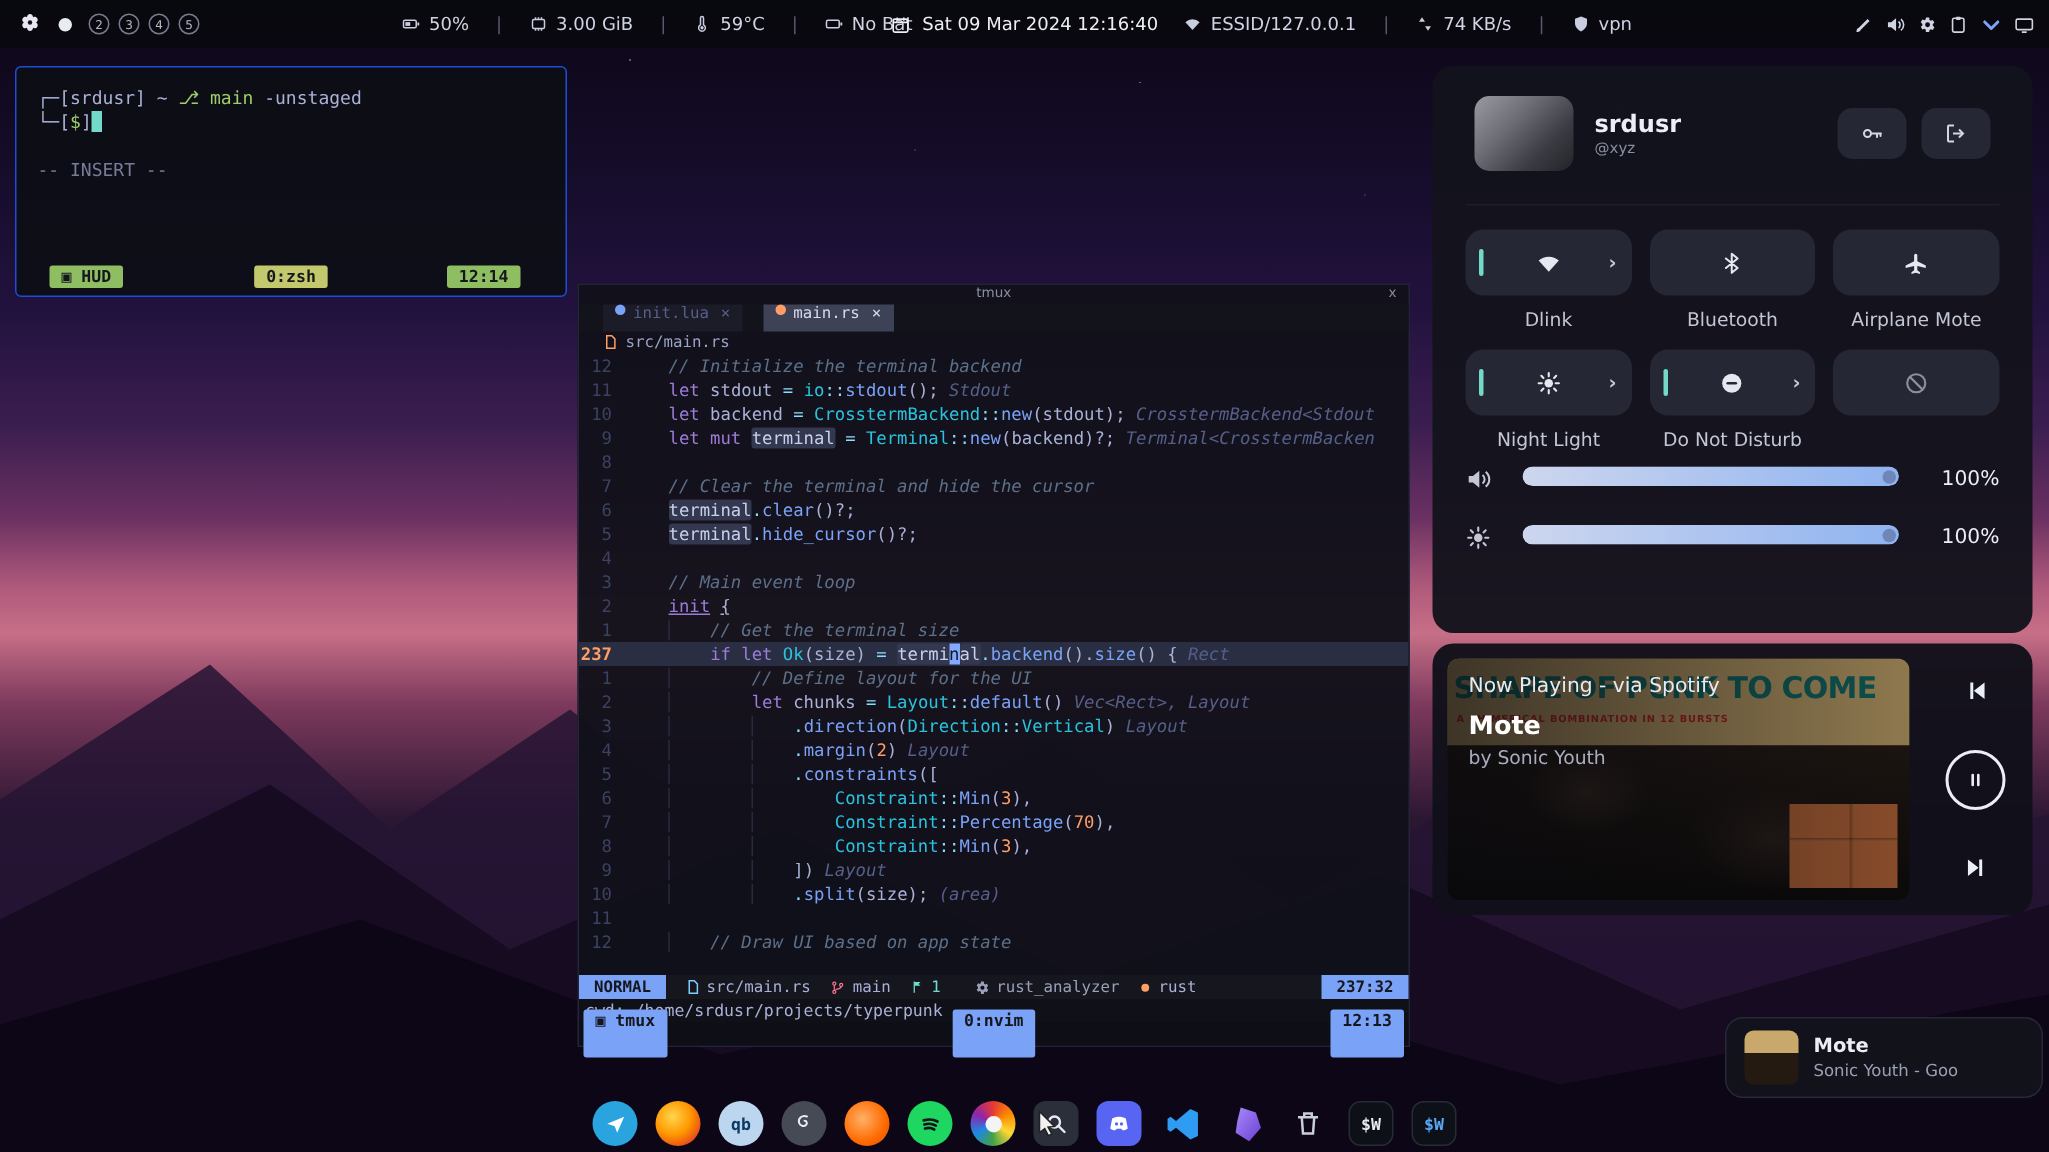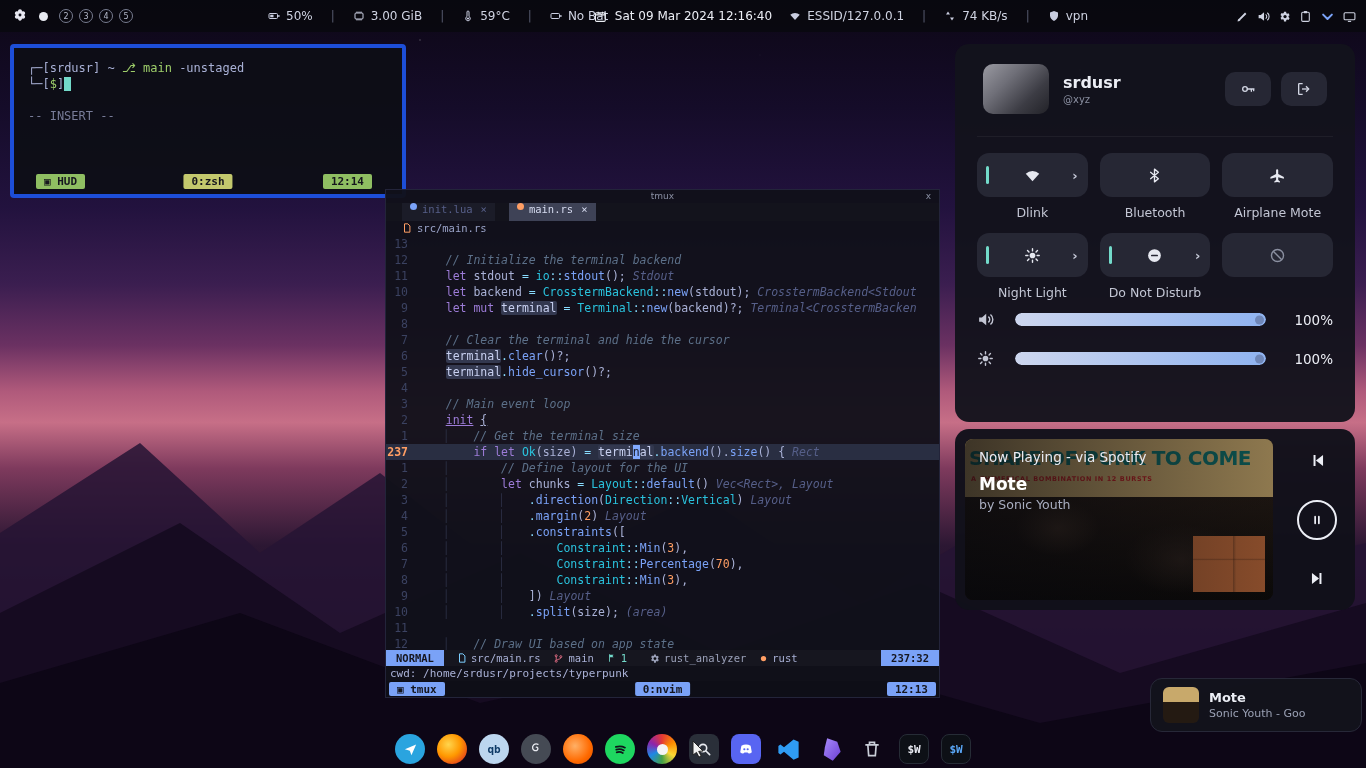--- a/index.html
+++ b/index.html
@@ -33,22 +33,22 @@
   #tb-net{right:278px;gap:0}
   #tb-tray{right:10px;gap:16px}
   .tb-item{display:flex;align-items:center;gap:6px;color:#cfd3e2}
   .tb-sep{color:#565a6e;margin:0 10px}
   .ws-dot{width:9px;height:9px;border-radius:50%;background:#e9ebf2;margin:0 3px}
   .ws-num{width:14px;height:14px;border-radius:50%;border:1px solid #777c90;color:#b6bbcc;font-size:8px;display:flex;align-items:center;justify-content:center}
   #tb-tray .icon{color:#cfd3e2}
   #tb-tray .accent{color:#7aa2f7}
 
   
-  #hud-window{position:absolute;left:10px;top:44px;width:396px;height:154px;z-index:4;
-    background:rgba(13,14,22,.93);border:4px solid #1d4ed8;border-radius:4px;
+  #hud-window{position:absolute;left:10px;top:44px;width:368px;height:154px;z-index:4;
+    background:rgba(13,14,22,.93);border:1px solid #1d4ed8;border-radius:4px;
     font-family:"DejaVu Sans Mono",monospace;font-size:12px;color:#c0caf5}
   #hud-body{padding:12px 14px;line-height:16px}
   .tline{white-space:pre;height:16px}
   #hud-bar{position:absolute;left:0;right:0;bottom:5px;height:16px;display:flex;align-items:flex-end;font-size:11px;font-weight:bold}
   .pill{padding:0 8px;height:15px;line-height:15px;border-radius:2px;color:#16161e}
   .pill.green{background:#8fbe62}
   .pill.olive{background:#c3c86d}
   #hud-bar .l{margin-left:22px}
   #hud-bar .c{position:absolute;left:50%;transform:translateX(-50%)}
   #hud-bar .r{margin-left:auto;margin-right:30px}
@@ -76,21 +76,21 @@
   .tk-vt{color:#565f89;font-style:italic}.tk-hl{background:#33384f;border-radius:2px;color:#c8d0f0}
   .tk-cur{background:#82aaff;color:#16161e}.tk-ig{color:#2b2f44}.tk-ul{text-decoration:underline}
   .tk-gr{color:#9ece6a}.tk-dim{color:#787c99}.tk-block{background:#73daca;color:#73daca}
   #statusline{height:16px;display:flex;align-items:center;background:#16161f;font-size:10.5px;color:#a9b1d6}
   .sl-mode,.sl-pos{background:#7aa2f7;color:#16161e;font-weight:bold;padding:0 10px;height:100%;display:flex;align-items:center}
   .sl-pos{margin-left:auto}
   .sl-item{margin-left:13px;display:flex;align-items:center;gap:4px}
   .sl-item .icon{line-height:0}
   #cwdline{height:15px;display:flex;align-items:center;background:#101019;font-size:11px;color:#a9b1d6;padding-left:4px}
   #tmuxbar{height:16px;position:relative;display:flex;align-items:center;background:#0e0e17;font-size:11px;font-weight:bold}
-  .bluepill{background:#7aa2f7;color:#15161e;padding:0 8px;height:14px;line-height:15px;border-radius:2px}
+  .bluepill{background:#7aa2f7;color:#15161e;padding:0 8px;height:32px;line-height:15px;border-radius:2px}
   #tmuxbar .l{margin-left:3px}
   #tmuxbar .c{position:absolute;left:50%;transform:translateX(-50%)}
   #tmuxbar .r{margin-left:auto;margin-right:3px}
 
   
   #cc{position:absolute;left:955px;top:44px;width:400px;height:378px;z-index:6;background:rgba(19,19,28,.96);border-radius:14px;padding:20px 22px}
   #cc-profile{display:flex;align-items:center;gap:14px;padding:0 6px}
   #avatar{width:66px;height:50px;border-radius:10px;flex:none;
     background:linear-gradient(135deg,#9a9aa2 0%,#6f6f78 35%,#3c3c44 70%,#222228 100%)}
   #cc-names{flex:1}
@@ -98,21 +98,21 @@
   #cc-handle{font-size:10px;color:#8a8fa0;margin-top:2px}
   .cc-pbtn{width:46px;height:34px;border-radius:10px;background:#262734;display:flex;align-items:center;justify-content:center;color:#d3d7e4}
   #toggle-grid{margin-top:22px;padding-top:16px;border-top:1px solid rgba(255,255,255,.05);
     display:grid;grid-template-columns:repeat(3,1fr);column-gap:12px;row-gap:6px}
   .toggle{display:flex;flex-direction:column;align-items:center}
   .tg-btn{position:relative;width:100%;height:44px;border-radius:12px;background:#262734;display:flex;align-items:center;justify-content:center;color:#e6e8f0}
   .tg-btn .accent{position:absolute;left:9px;top:13px;width:3px;height:18px;border-radius:2px;background:#73daca}
   .tg-btn .chev{position:absolute;right:10px;font-size:13px;font-weight:bold;color:#c6cad8}
   .tg-label{height:30px;display:flex;align-items:center;font-size:12.5px;color:#c3c6d4;text-align:center}
   #sliders{margin-top:4px;display:flex;flex-direction:column;gap:22px}
-  .srow{display:flex;align-items:center;gap:21px}
+  .srow{display:flex;gap:21px}
   .srow .icon{color:#c3c6d4;flex:none}
   .strack{flex:1;height:13px;border-radius:7px;background:#2a2b38;position:relative;overflow:hidden}
   .sfill{position:absolute;left:0;top:0;bottom:0;border-radius:7px;background:linear-gradient(90deg,#cdd6ee,#8fb3f0)}
   .sfill::after{content:"";position:absolute;right:2px;top:50%;transform:translateY(-50%);width:9px;height:9px;border-radius:50%;background:#6f87b8}
   .spct{width:46px;text-align:right;font-size:13.5px;color:#eceef5}
 
   
   #media{position:absolute;left:955px;top:429px;width:400px;height:181px;z-index:6;background:rgba(17,17,26,.97);border-radius:14px;padding:10px}
   #art{position:absolute;left:10px;top:10px;width:308px;height:161px;border-radius:8px;overflow:hidden;background:#15100c}
   #art-band{position:absolute;left:0;top:0;right:0;height:58px;background:#c8a96b}
@@ -325,21 +325,20 @@
     </div>
   <div id="winbar">
     <span class="icon" style="color:#ff9e64">
         <svg width="10" height="10" viewBox="0 0 24 24">
           <path d="M6 2h8l5 5v15H6z" fill="none" stroke="currentColor" stroke-width="2.4"></path>
         </svg>
       </span>
     <span>src/main.rs</span>
   </div>
   <div id="code">
-      <div class="crow"><span class="ln">13</span><span class="lc"></span></div>
       <div class="crow"><span class="ln">12</span><span class="lc"><span class="tk-tx">    </span><span class="tk-cm">// Initialize the terminal backend</span></span></div>
       <div class="crow"><span class="ln">11</span><span class="lc"><span class="tk-tx">    </span><span class="tk-kw">let</span><span class="tk-tx"> stdout </span><span class="tk-op">=</span><span class="tk-tx"> </span><span class="tk-ty">io</span><span class="tk-op">::</span><span class="tk-fn">stdout</span><span class="tk-tx">();</span><span class="tk-vt"> Stdout</span></span></div>
       <div class="crow"><span class="ln">10</span><span class="lc"><span class="tk-tx">    </span><span class="tk-kw">let</span><span class="tk-tx"> backend </span><span class="tk-op">=</span><span class="tk-tx"> </span><span class="tk-ty">CrosstermBackend</span><span class="tk-op">::</span><span class="tk-fn">new</span><span class="tk-tx">(stdout);</span><span class="tk-vt"> CrosstermBackend&lt;Stdout</span></span></div>
       <div class="crow"><span class="ln">9</span><span class="lc"><span class="tk-tx">    </span><span class="tk-kw">let mut</span><span class="tk-tx"> </span><span class="tk-hl">terminal</span><span class="tk-tx"> </span><span class="tk-op">=</span><span class="tk-tx"> </span><span class="tk-ty">Terminal</span><span class="tk-op">::</span><span class="tk-fn">new</span><span class="tk-tx">(backend)?;</span><span class="tk-vt"> Terminal&lt;CrosstermBacken</span></span></div>
       <div class="crow"><span class="ln">8</span><span class="lc"></span></div>
       <div class="crow"><span class="ln">7</span><span class="lc"><span class="tk-tx">    </span><span class="tk-cm">// Clear the terminal and hide the cursor</span></span></div>
       <div class="crow"><span class="ln">6</span><span class="lc"><span class="tk-tx">    </span><span class="tk-hl">terminal</span><span class="tk-op">.</span><span class="tk-fn">clear</span><span class="tk-tx">()?;</span></span></div>
       <div class="crow"><span class="ln">5</span><span class="lc"><span class="tk-tx">    </span><span class="tk-hl">terminal</span><span class="tk-op">.</span><span class="tk-fn">hide_cursor</span><span class="tk-tx">()?;</span></span></div>
       <div class="crow"><span class="ln">4</span><span class="lc"></span></div>
       <div class="crow"><span class="ln">3</span><span class="lc"><span class="tk-tx">    </span><span class="tk-cm">// Main event loop</span></span></div>

